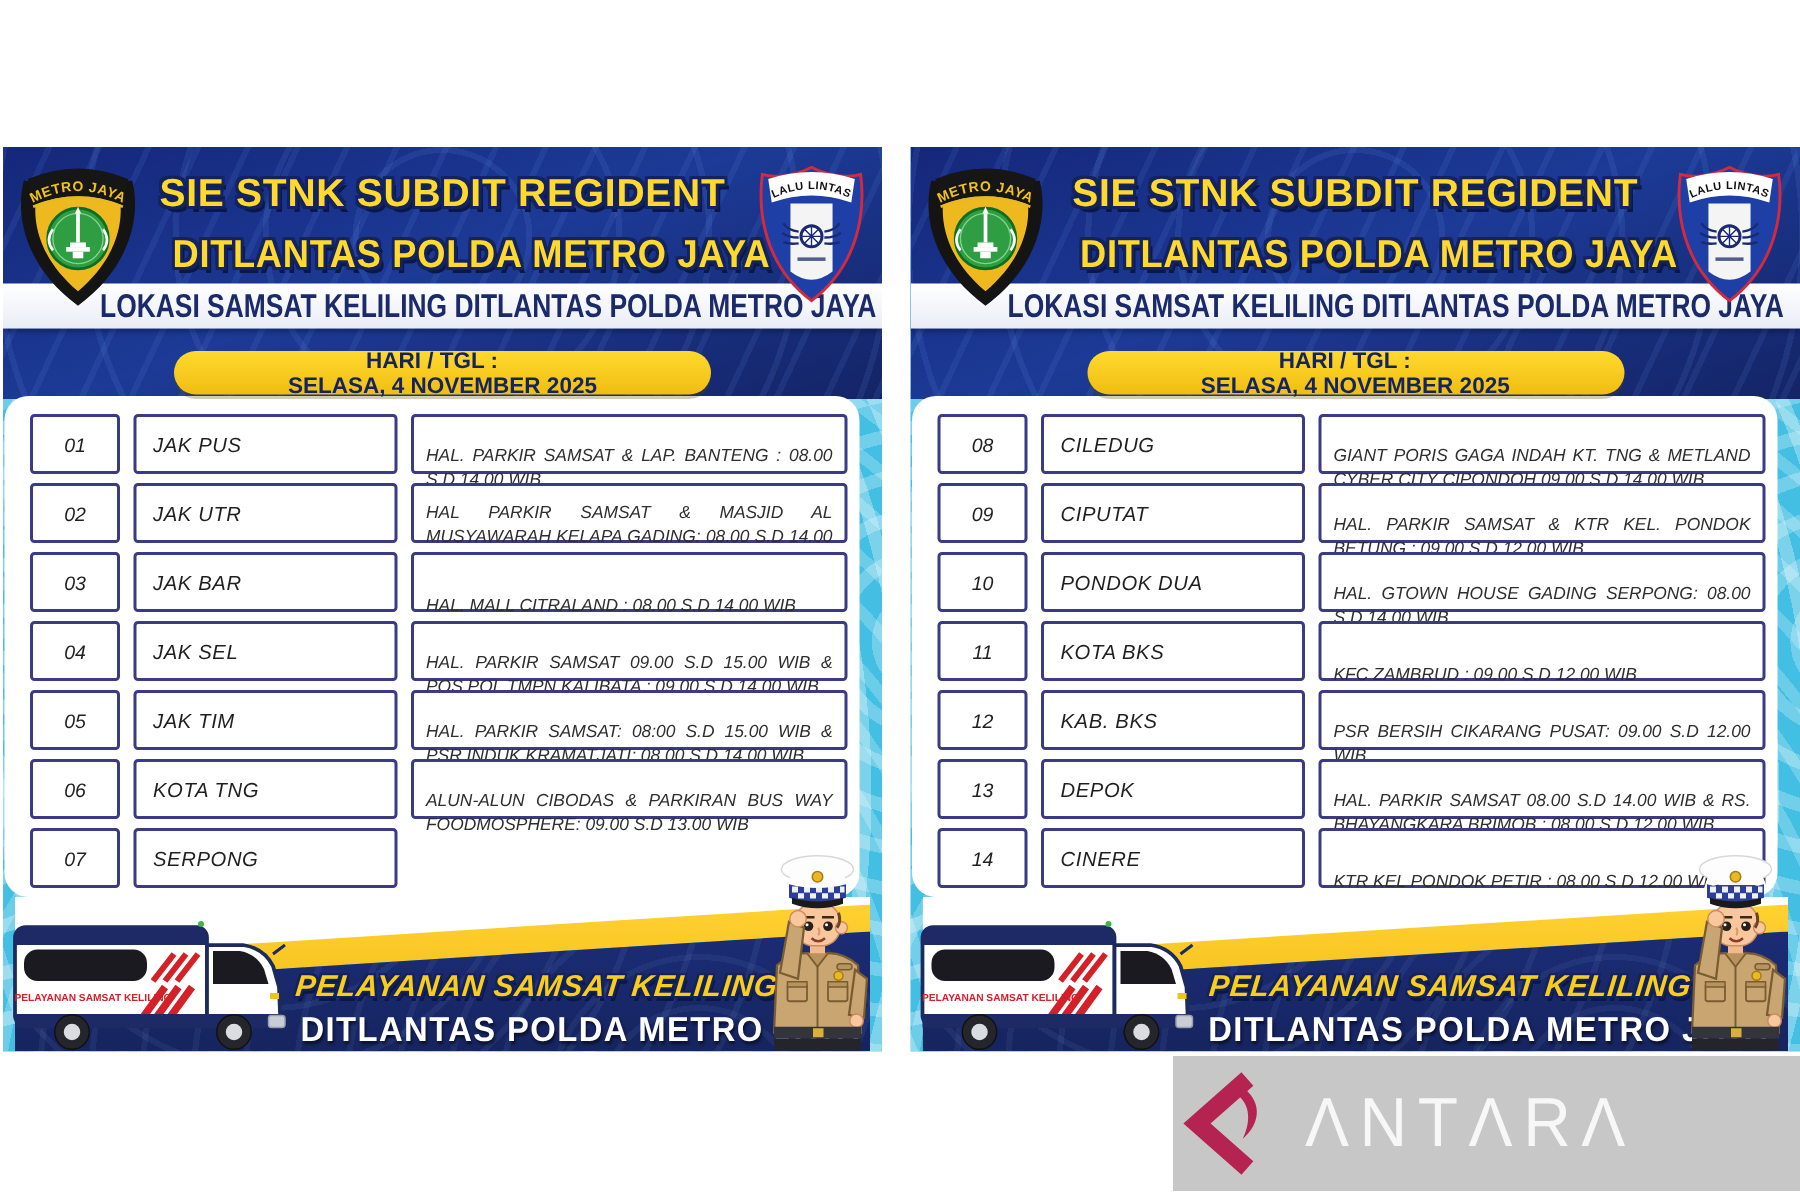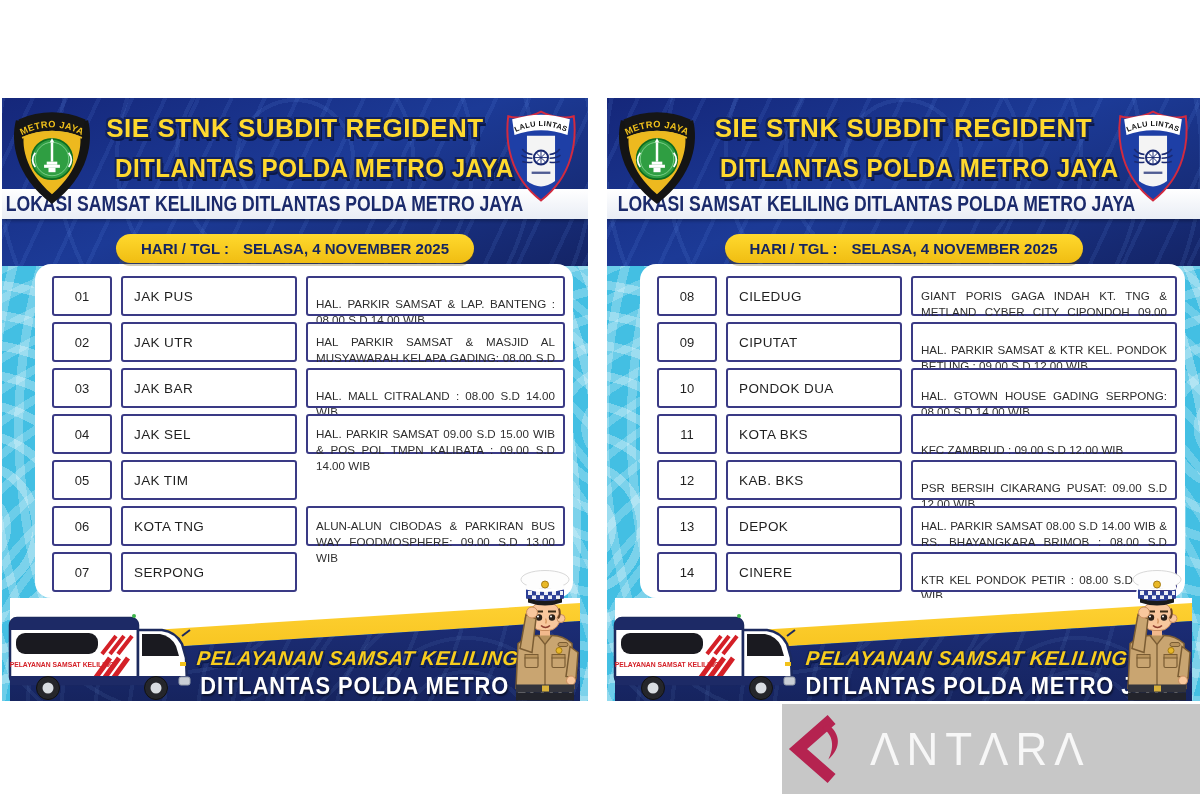--- a/index.html
+++ b/index.html
@@ -18,34 +18,34 @@
     background:
       repeating-linear-gradient(115deg, rgba(255,255,255,0) 0 26px, rgba(110,160,255,.10) 26px 30px),
       repeating-radial-gradient(circle at 50% 60px, rgba(255,255,255,0) 0 56px, rgba(120,170,255,.10) 56px 60px),
       linear-gradient(160deg,#15277a 0%,#1c3a96 48%,#142466 100%);}
   .p-title{position:absolute;top:12px;left:98px;right:98px;text-align:center;z-index:3;line-height:36px;}
   .t-line{display:inline-block;white-space:nowrap;font-weight:bold;font-size:26px;color:#ffd92e;letter-spacing:.5px;
     text-shadow:-2px -2px 0 #13235f,2px -2px 0 #13235f,-2px 2px 0 #13235f,2px 2px 0 #13235f,
                  0 -2px 0 #13235f,0 2px 0 #13235f,-2px 0 0 #13235f,2px 0 0 #13235f,3px 4px 0 #0a1848;}
   .t-line2{transform:scaleX(.93);transform-origin:center;}
   .lokasi{position:absolute;top:91px;left:0;right:0;height:30px;z-index:2;
-    background:linear-gradient(#ffffff,#e9edf5);display:flex;align-items:center;justify-content:flex-end;
+    background:linear-gradient(#ffffff,#e9edf5);display:flex;align-items:center;justify-content:flex-start;
     box-shadow:0 2px 3px rgba(0,0,0,.28);}
   .lokasi span{display:inline-block;white-space:nowrap;font-weight:bold;font-size:22px;color:#1b2a6b;
     transform:scaleX(.8);transform-origin:center;}
   .logo{position:absolute;z-index:4;}
   .logo-metro{top:10px;left:6px;width:88px;height:102px;}
   .logo-lantas{top:8px;right:8px;width:78px;height:100px;}
 
   .date-pill{position:absolute;top:136px;left:50%;transform:translateX(-50%);width:358px;height:29px;z-index:3;
     background:linear-gradient(#ffd92e,#f0bd12);border-radius:15px;display:flex;align-items:center;justify-content:center;
-    box-shadow:0 3px 0 rgba(90,70,0,.28);font-weight:bold;font-size:15px;color:#14245f;}
+    box-shadow:0 3px 0 rgba(90,70,0,.28);font-weight:bold;font-size:15px;color:#14245f;flex-direction:column;}
   .date-pill .lbl{margin-right:14px;}
 
-  .panel{position:absolute;top:166px;left:33px;right:15px;height:334px;background:#ffffff;border-radius:16px;z-index:2;}
+  .panel{position:absolute;top:166px;left:1px;right:15px;height:334px;background:#ffffff;border-radius:16px;z-index:2;font-style:italic;}
   .rows{position:absolute;top:12px;left:0;right:0;display:flex;flex-direction:column;gap:6px;padding:0 8px 0 17px;}
   .srow{display:flex;gap:9px;height:40px;}
   .cell{background:#fff;border:2px solid #3a3a85;border-radius:3px;box-sizing:border-box;}
   .c-no{width:60px;display:flex;align-items:center;justify-content:center;font-size:13px;color:#1f1f1f;}
   .c-region{width:176px;display:flex;align-items:center;padding-left:11px;font-size:13.5px;color:#1f1f1f;letter-spacing:.4px;}
   .c-loc{flex:1;display:flex;align-items:center;padding:2px 8px;font-size:11.6px;line-height:1.38;color:#2e2e2e;}
   .c-loc span{width:100%;text-align:justify;margin-top:32px;}
 
   .band-zone{position:absolute;left:8px;right:8px;top:500px;height:103px;z-index:3;}
   .bz{position:absolute;inset:0;}
@@ -159,20 +159,23 @@
         <div class="srow">
           <div class="cell c-no">04</div>
           <div class="cell c-region">JAK SEL</div>
           <div class="cell c-loc">
               <span>HAL. PARKIR SAMSAT 09.00 S.D 15.00 WIB &amp; POS POL TMPN KALIBATA : 09.00 S.D 14.00 WIB</span>
             </div>
         </div>
         <div class="srow">
           <div class="cell c-no">05</div>
           <div class="cell c-region">JAK TIM</div>
+          <div class="cell c-loc">
+              <span>HAL. PARKIR SAMSAT: 08:00 S.D 15.00 WIB &amp; PSR INDUK KRAMATJATI: 08.00 S.D 14.00 WIB</span>
+            </div>
         </div>
         <div class="srow">
           <div class="cell c-no">06</div>
           <div class="cell c-region">KOTA TNG</div>
           <div class="cell c-loc">
               <span>ALUN-ALUN CIBODAS &amp; PARKIRAN BUS WAY FOODMOSPHERE: 09.00 S.D 13.00 WIB</span>
             </div>
         </div>
         <div class="srow">
           <div class="cell c-no">07</div>

